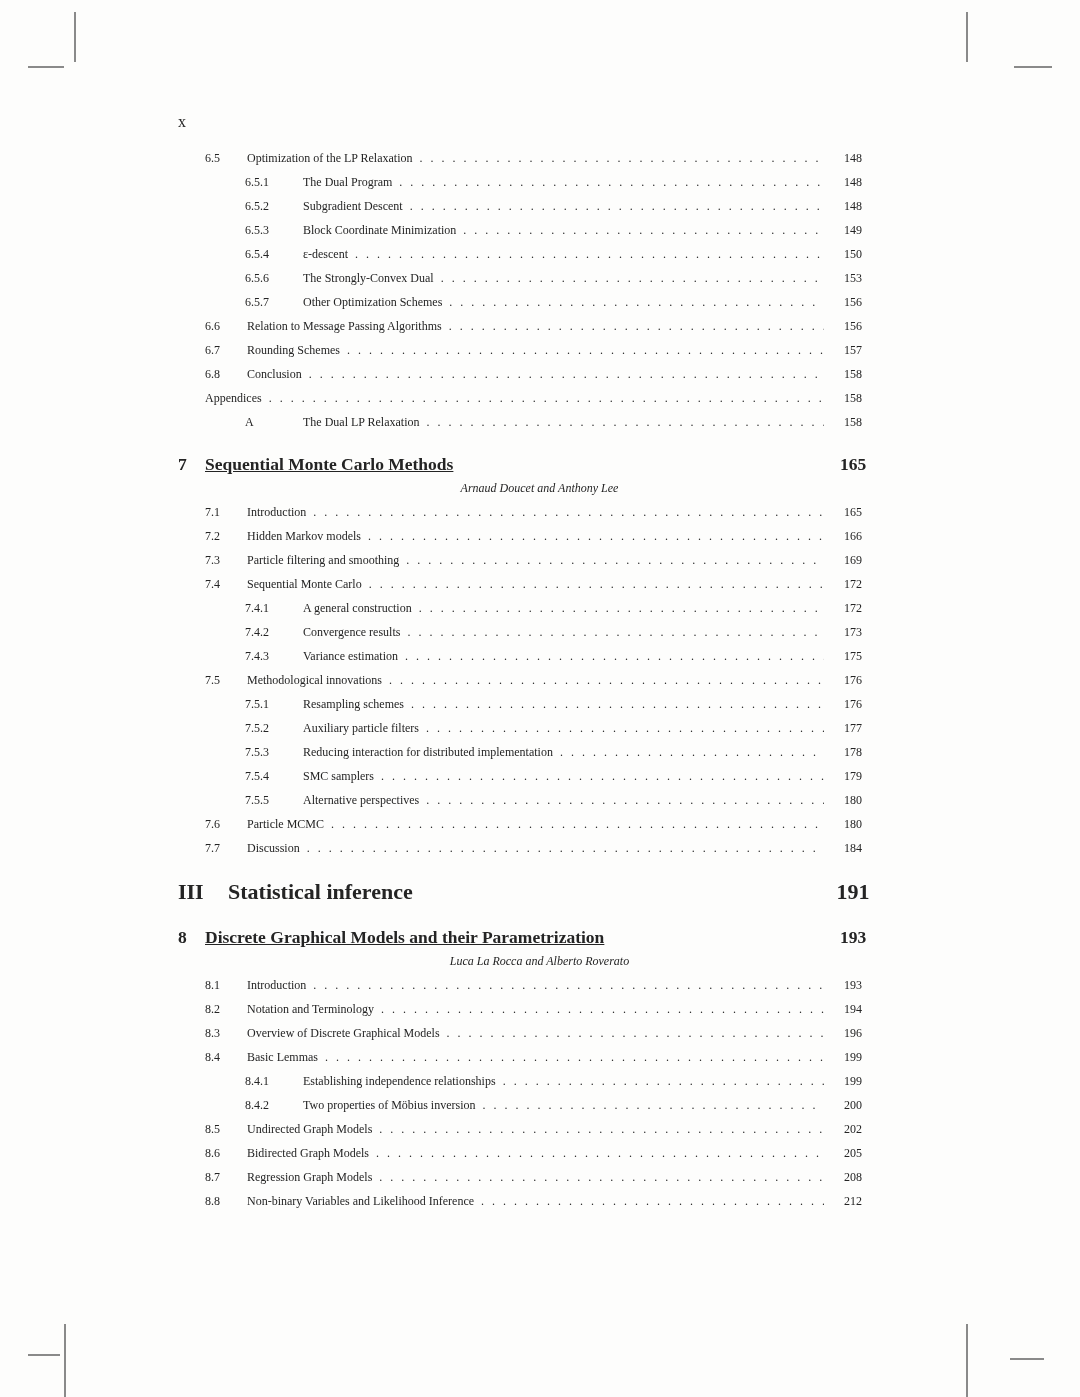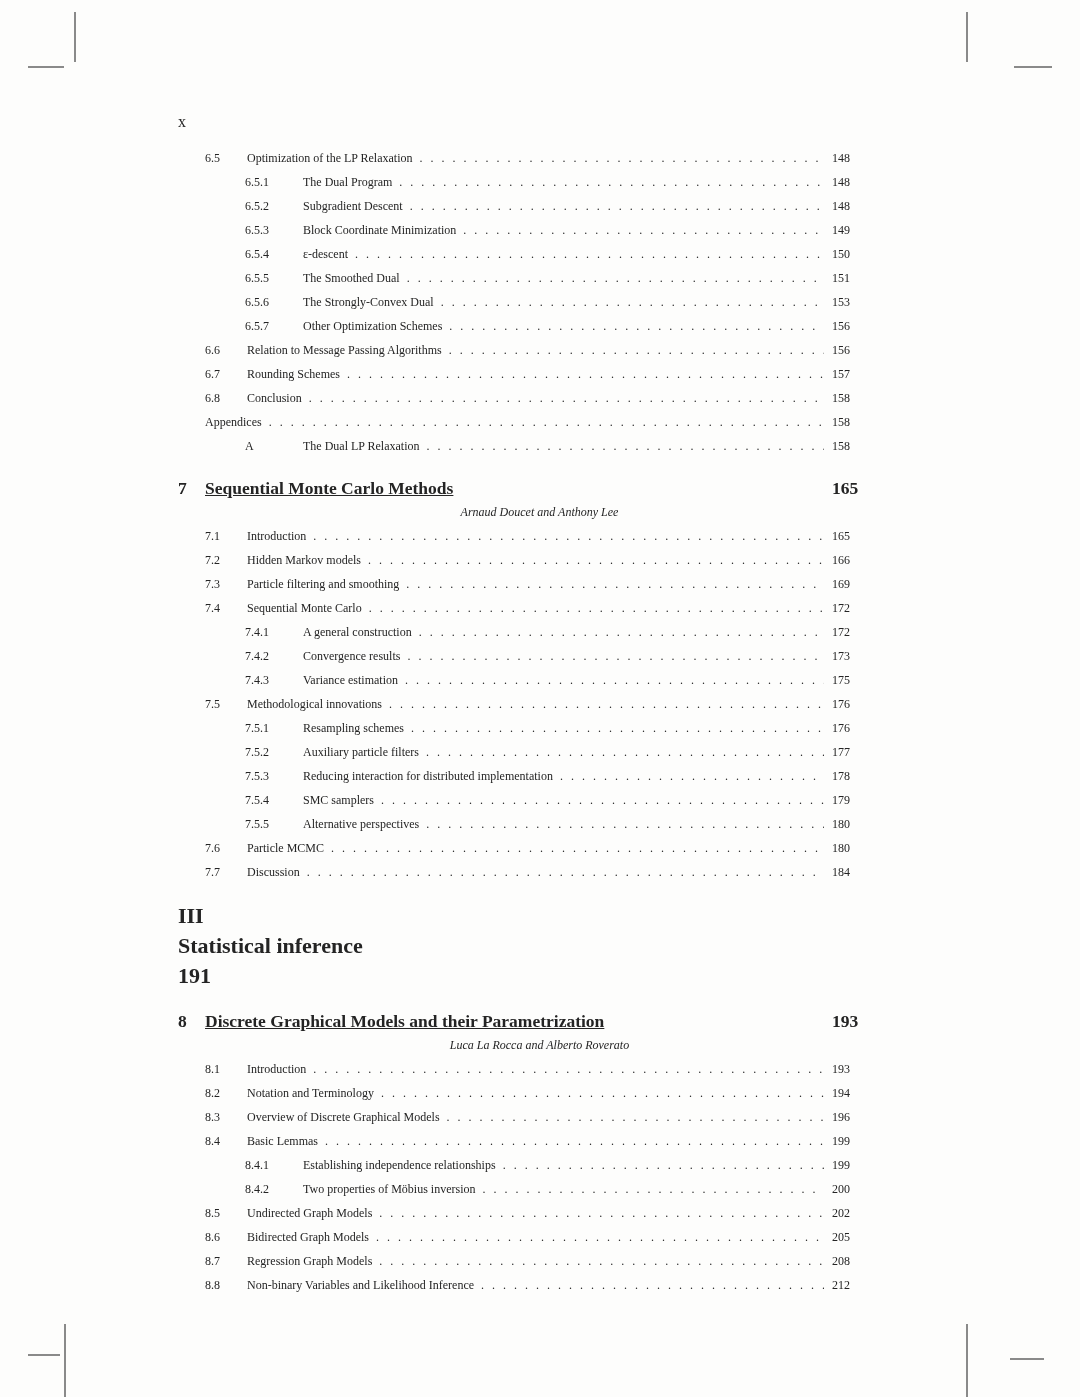--- a/index.html
+++ b/index.html
@@ -68,38 +68,37 @@
     min-width: 12px;
   }
   .leader::after {
     content: ". . . . . . . . . . . . . . . . . . . . . . . . . . . . . . . . . . . . . . . . . . . . . . . . . . . . . . . . . . . .";
     letter-spacing: 2.5px;
     color: #2c2c2c;
   }
   .page {
     flex: none;
     min-width: 42px;
-    text-align: left;
+    text-align: center;
   }
 
   .chapter-block { margin-top: 18px; }
   .ch-row {
     font-weight: 700;
     font-size: 17.5px;
   }
   .ch-num { width: 27px; flex: none; }
   .ch-title { flex: 1; white-space: nowrap; text-decoration: underline; }
   .author-row { font-style: italic; justify-content: center; }
 
   .part-row {
     font-weight: 700;
     font-size: 22px;
     line-height: 30px;
     margin: 17px 0 14px 0;
-    flex-direction: column;
   }
   .part-num { width: 50px; flex: none; }
   .part-title { flex: 1; white-space: nowrap; }
 </style>
 </head>
 <body>
 
 <div class="crop v tl-v"></div>
 <div class="crop h tl-h"></div>
 <div class="crop v tr-v"></div>
@@ -135,26 +134,20 @@
         <span class="num num2">6.5.3</span>
         <span class="title">Block Coordinate Minimization</span>
         <span class="leader"></span>
         <span class="page">149</span>
       </div>
       <div class="row r-e2">
         <span class="num num2">6.5.4</span>
         <span class="title">ε-descent</span>
         <span class="leader"></span>
         <span class="page">150</span>
-      </div>
-      <div class="row r-e2">
-        <span class="num num2">6.5.5</span>
-        <span class="title">The Smoothed Dual</span>
-        <span class="leader"></span>
-        <span class="page">151</span>
       </div>
       <div class="row r-e2">
         <span class="num num2">6.5.6</span>
         <span class="title">The Strongly-Convex Dual</span>
         <span class="leader"></span>
         <span class="page">153</span>
       </div>
       <div class="row r-e2">
         <span class="num num2">6.5.7</span>
         <span class="title">Other Optimization Schemes</span>

